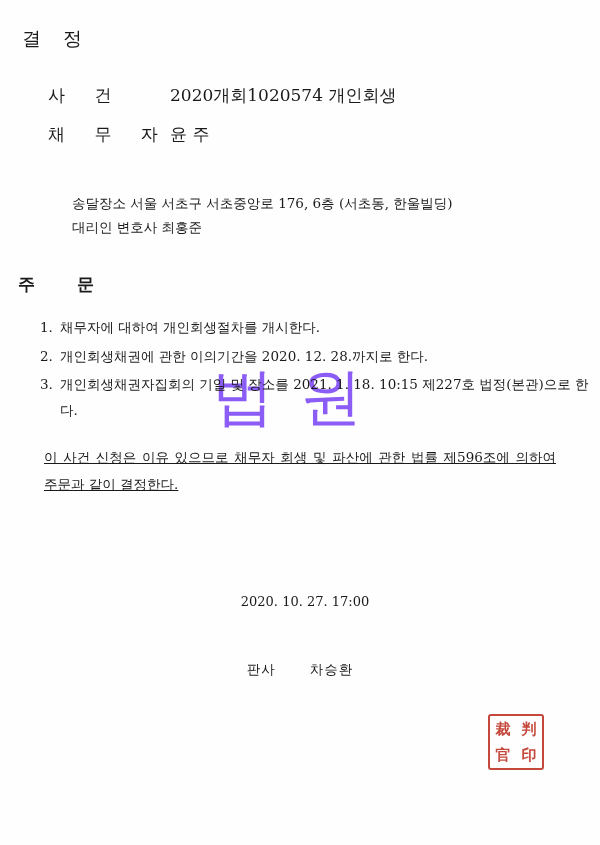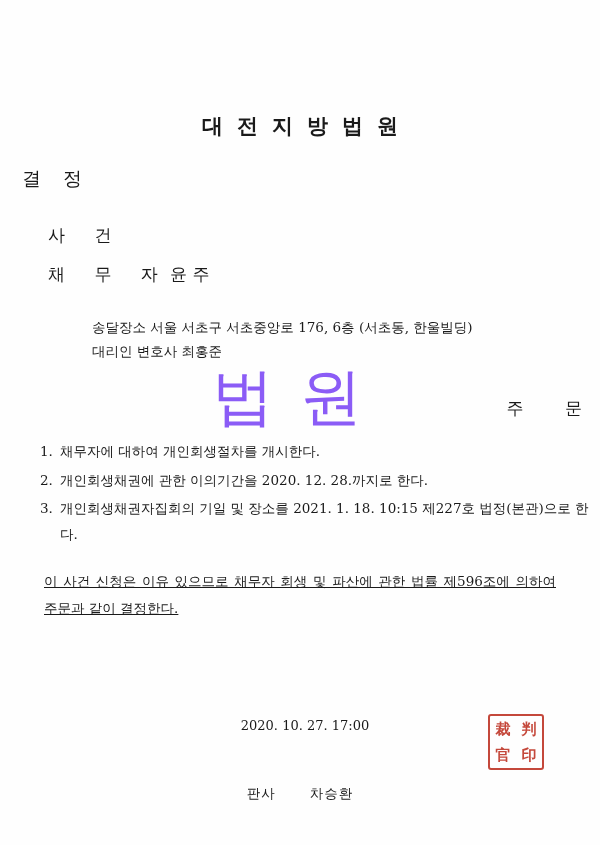--- a/index.html
+++ b/index.html
@@ -72,29 +72,29 @@
   .field-label {
     width: 122px;
     flex: 0 0 122px;
     letter-spacing: 12px;
   }
   .field-value {
     flex: 1;
     position: relative;
   }
   .addr-block {
-    padding-left: 92px;
-    margin-top: 30px;
+    padding-left: 72px;
+    margin-top: 46px;
     font-size: 13.5px;
     line-height: 1.75;
   }
   .section-head {
-    text-align: right;
+    text-align: left;
     font-size: 17px;
-    font-weight: normal;
+    font-weight: bold;
     letter-spacing: 18px;
     padding-left: 18px;
     margin-top: 34px;
   }
   .order-list {
     margin: 18px 0 0 0;
     padding-left: 40px;
     font-size: 13.5px;
     line-height: 1.95;
     list-style: none;
@@ -164,26 +164,26 @@
 </style>
 </head>
 <body>
 
 <div class="page">
 
   <div class="watermark">법원</div>
 
   <div class="content">
 
-    <div class="doc-title">대전지방법원</div>
     <div class="doc-subtitle">결정</div>
 
     <div class="field-block">
       <div class="field-row">
         <div class="field-label">사 건</div>
+        <div class="field-value">2020개회1020574   개인회생</div>
       </div>
       <div class="field-row">
         <div class="field-label">채 무 자</div>
         <div class="field-value">윤 주</div>
       </div>
     </div>
 
     <div class="addr-block">
       <div>송달장소  서울 서초구 서초중앙로 176, 6층 (서초동, 한울빌딩)</div>
       <div>대리인 변호사 최홍준</div>

